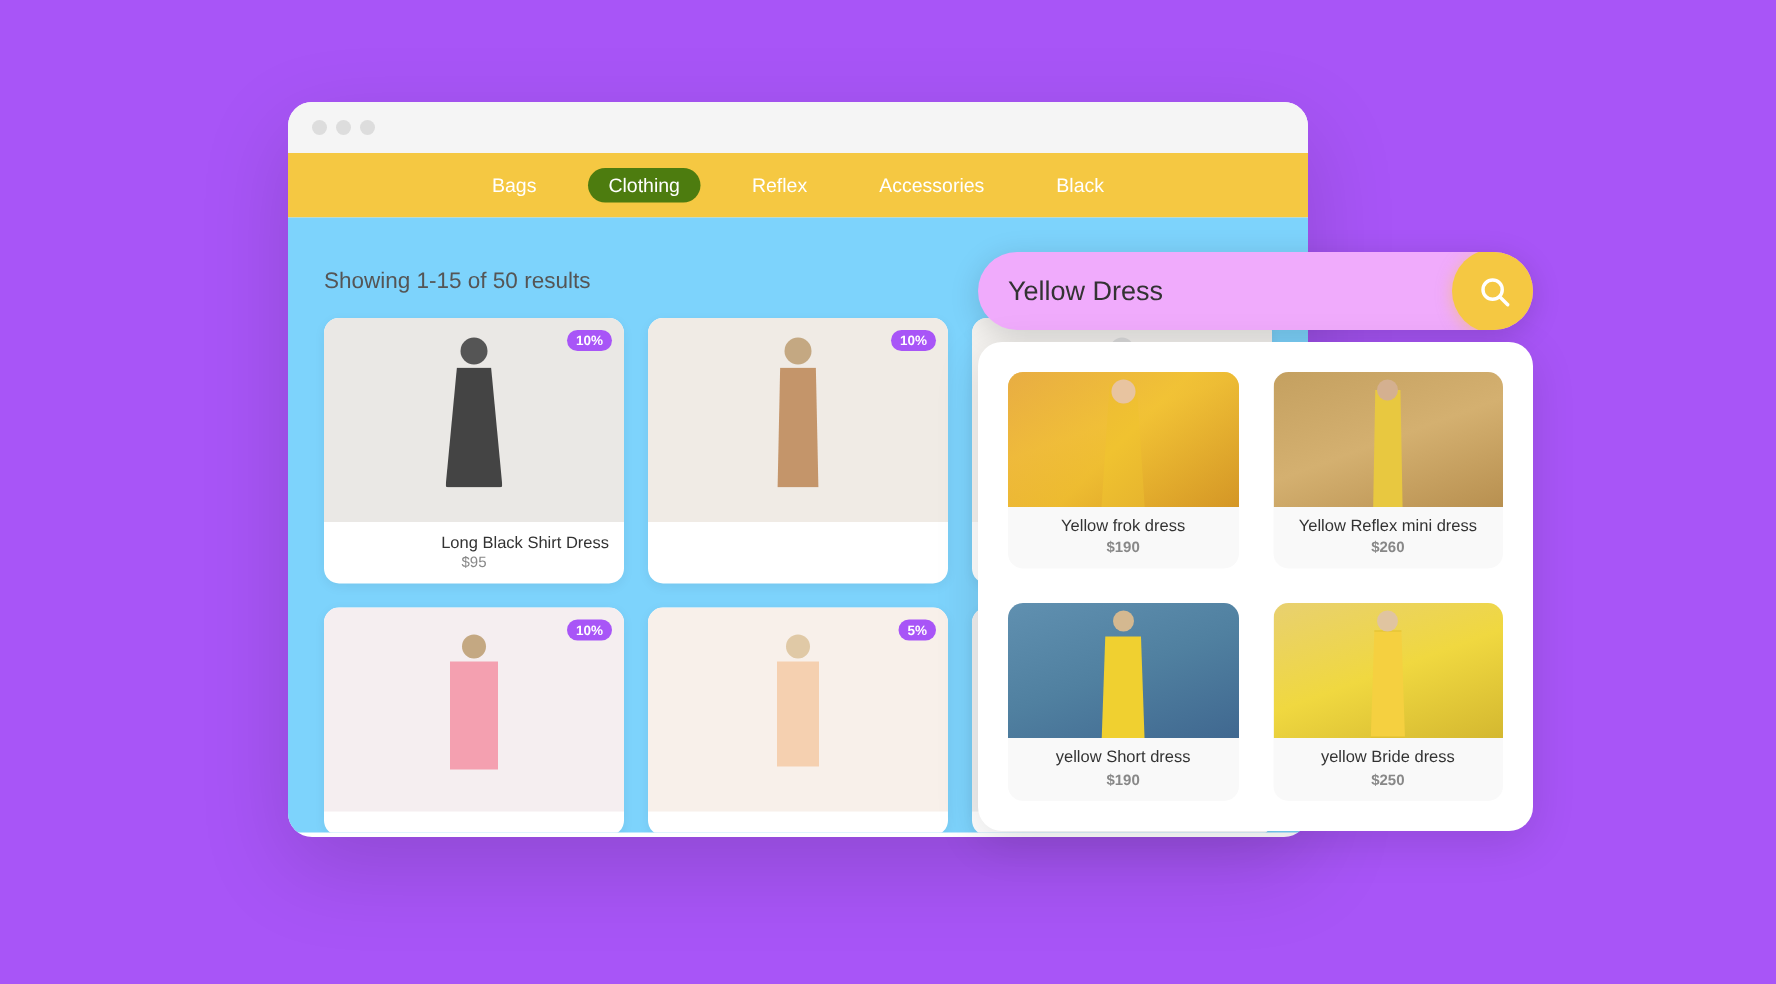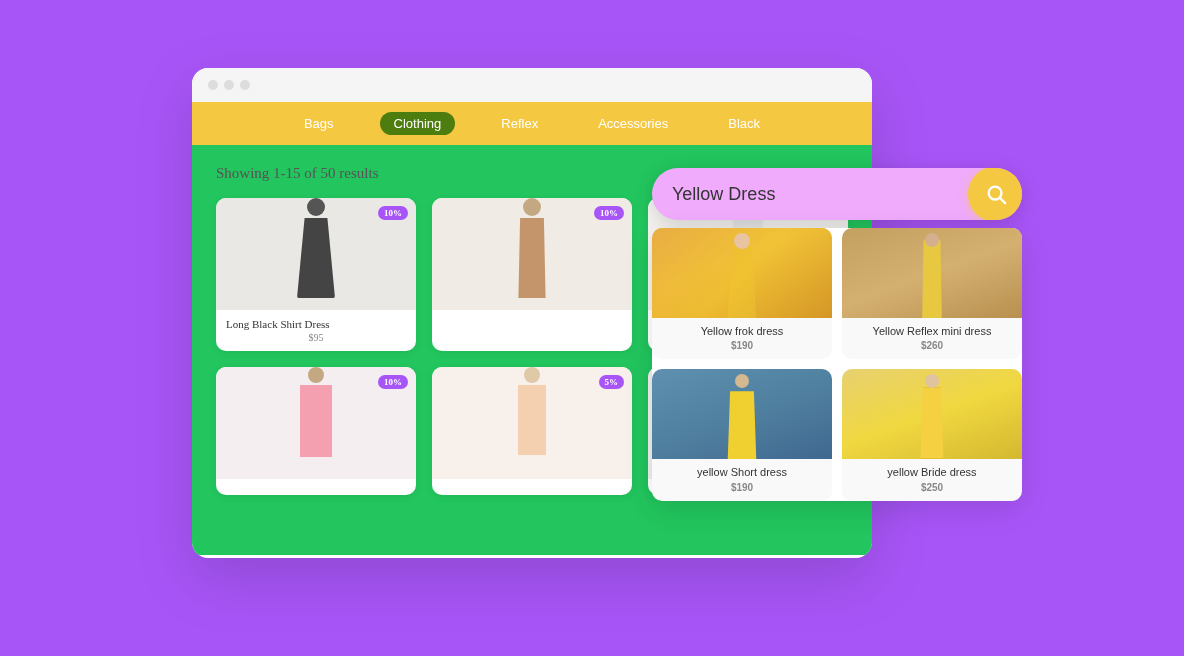--- a/index.html
+++ b/index.html
@@ -48,45 +48,44 @@
       border-radius: 50%;
       background: #ddd;
     }
 
     
     .nav-bar {
       background: #f5c842;
       display: flex;
       align-items: center;
       justify-content: center;
-      gap: 32px;
+      gap: 20px;
       padding: 10px 5px;
     }
 
     .nav-item {
       color: #fff;
       font-size: 13px;
       font-weight: 500;
       cursor: pointer;
       padding: 4px 14px;
       border-radius: 20px;
     }
 
     .nav-item.active {
       background: #4d7c0f;
       color: #fff;
     }
 
     
     .content-area {
-      padding: 20px 24px;
-      background: #22c55e;
+      padding: 34px 24px;
+      background: #7dd3fc;
       height: calc(100% - 80px);
       overflow: hidden;
-      font-family: Liberation Serif, serif;
     }
 
     .results-count {
       font-size: 15px;
       color: #555;
       margin-bottom: 16px;
       font-weight: 400;
     }
 
     
@@ -99,24 +98,24 @@
     .product-card {
       background: #fff;
       border-radius: 10px;
       overflow: hidden;
       box-shadow: 0 2px 8px rgba(0,0,0,0.06);
       position: relative;
     }
 
     .product-img {
       width: 100%;
-      height: 112px;
+      height: 136px;
       background: #f0eeed;
       display: flex;
-      align-items: flex-start;
+      align-items: center;
       justify-content: center;
       position: relative;
     }
 
     .product-badge {
       position: absolute;
       top: 8px;
       right: 8px;
       background: #a855f7;
       color: #fff;
@@ -126,21 +125,21 @@
       border-radius: 10px;
     }
 
     .product-info {
       padding: 8px 10px;
     }
 
     .product-name {
       font-size: 11px;
       color: #333;
-      text-align: left;
+      text-align: right;
     }
 
     .product-price {
       font-size: 10px;
       color: #888;
       text-align: center;
       margin-top: 2px;
     }
 
     
@@ -301,24 +300,24 @@
       stroke-width: 2.5;
       stroke-linecap: round;
     }
 
     
     .search-results-dropdown {
       background: #fff;
       border-radius: 16px;
       box-shadow: 0 8px 30px rgba(0,0,0,0.12);
       margin-top: 8px;
-      padding: 0;
+      padding: 20px;
       display: grid;
       grid-template-columns: 1fr 1fr;
-      gap: 10px;
+      gap: 23px;
     }
 
     .result-item {
       border-radius: 10px;
       overflow: hidden;
       background: #f9f9f9;
       cursor: pointer;
     }
 
     .result-img {

